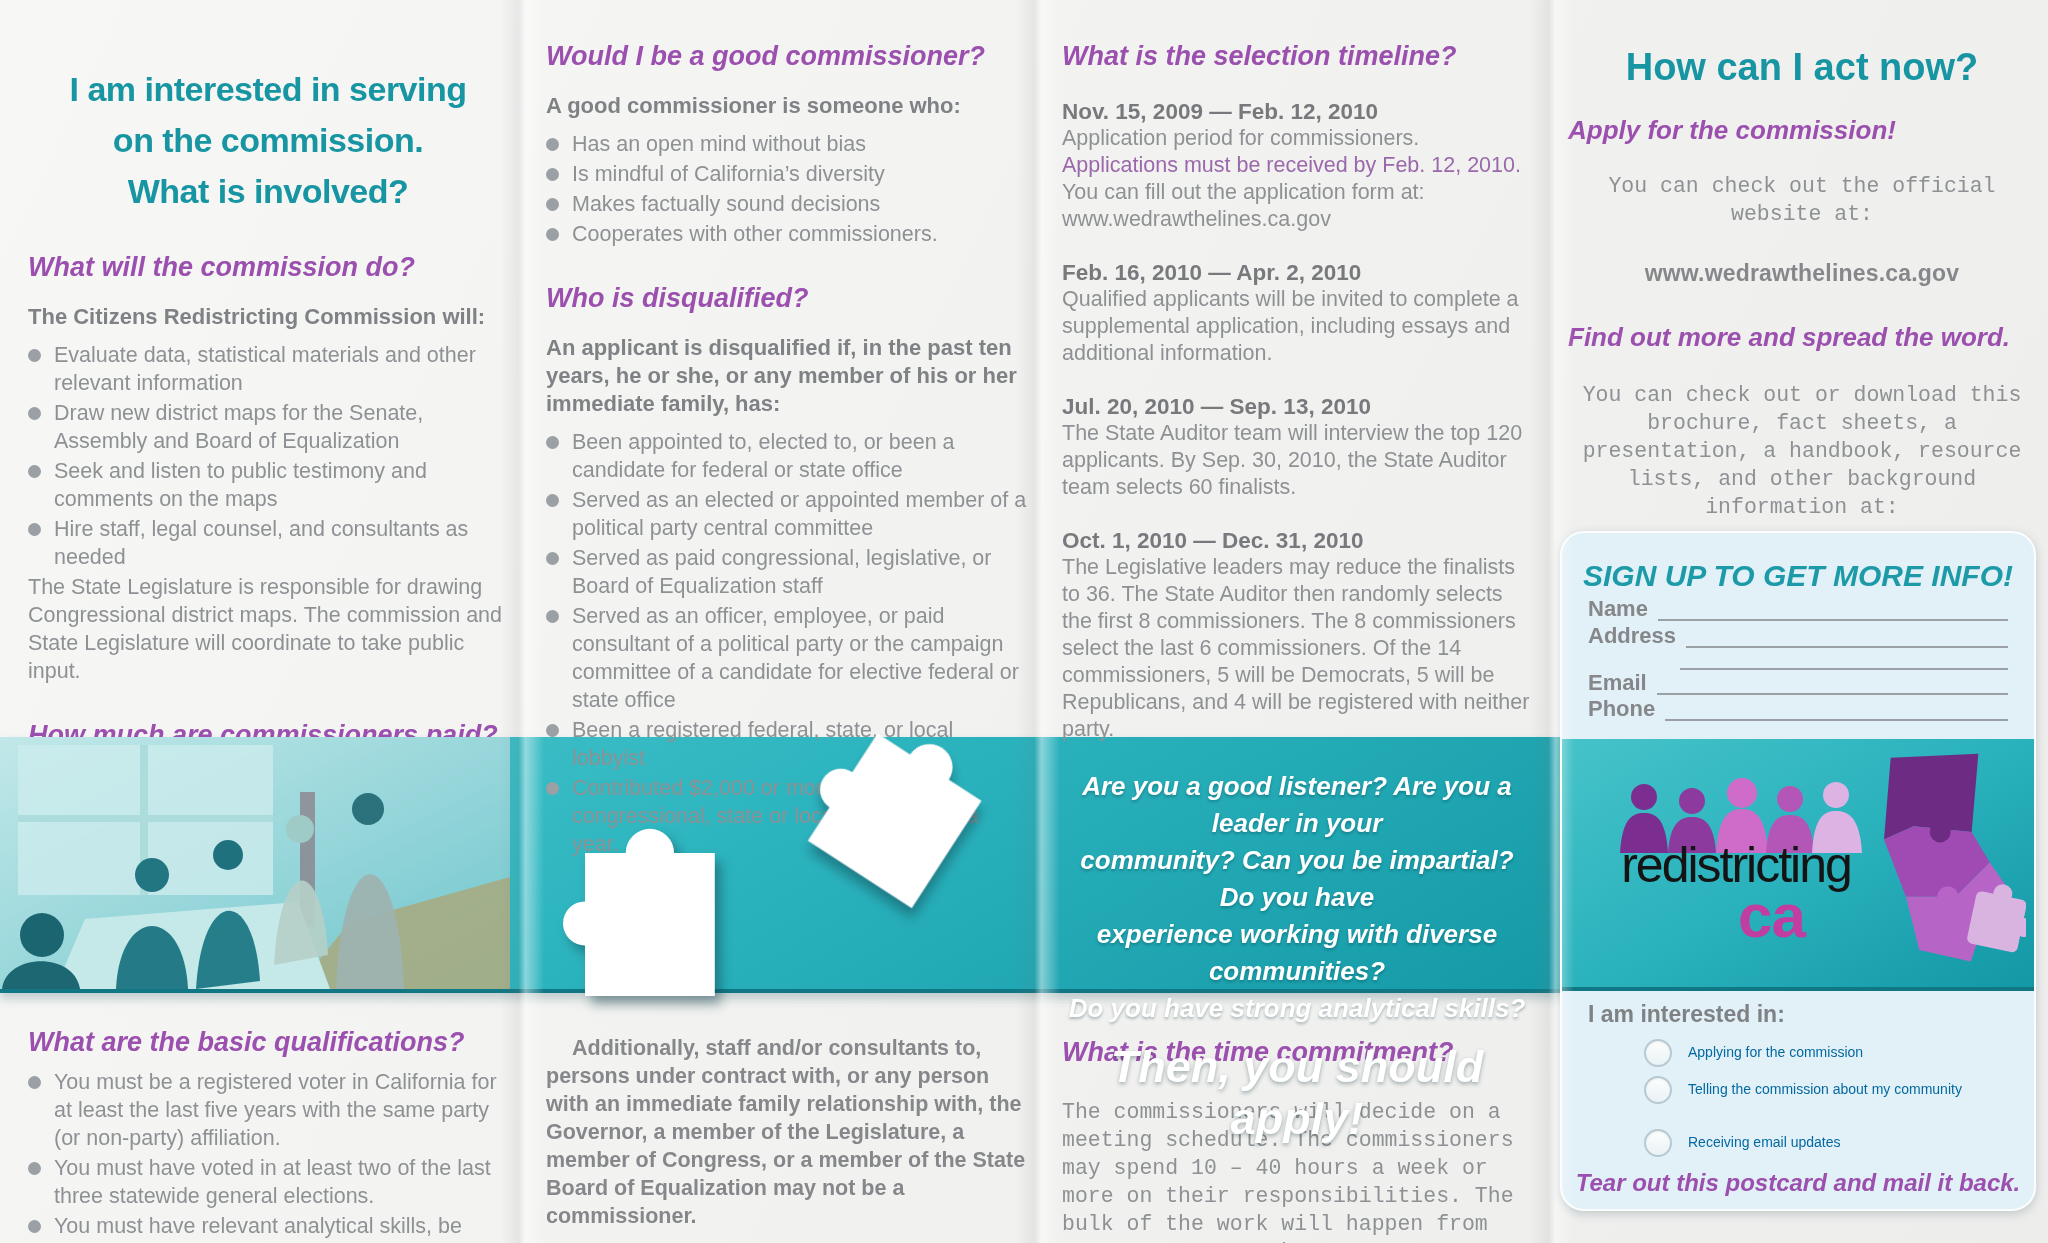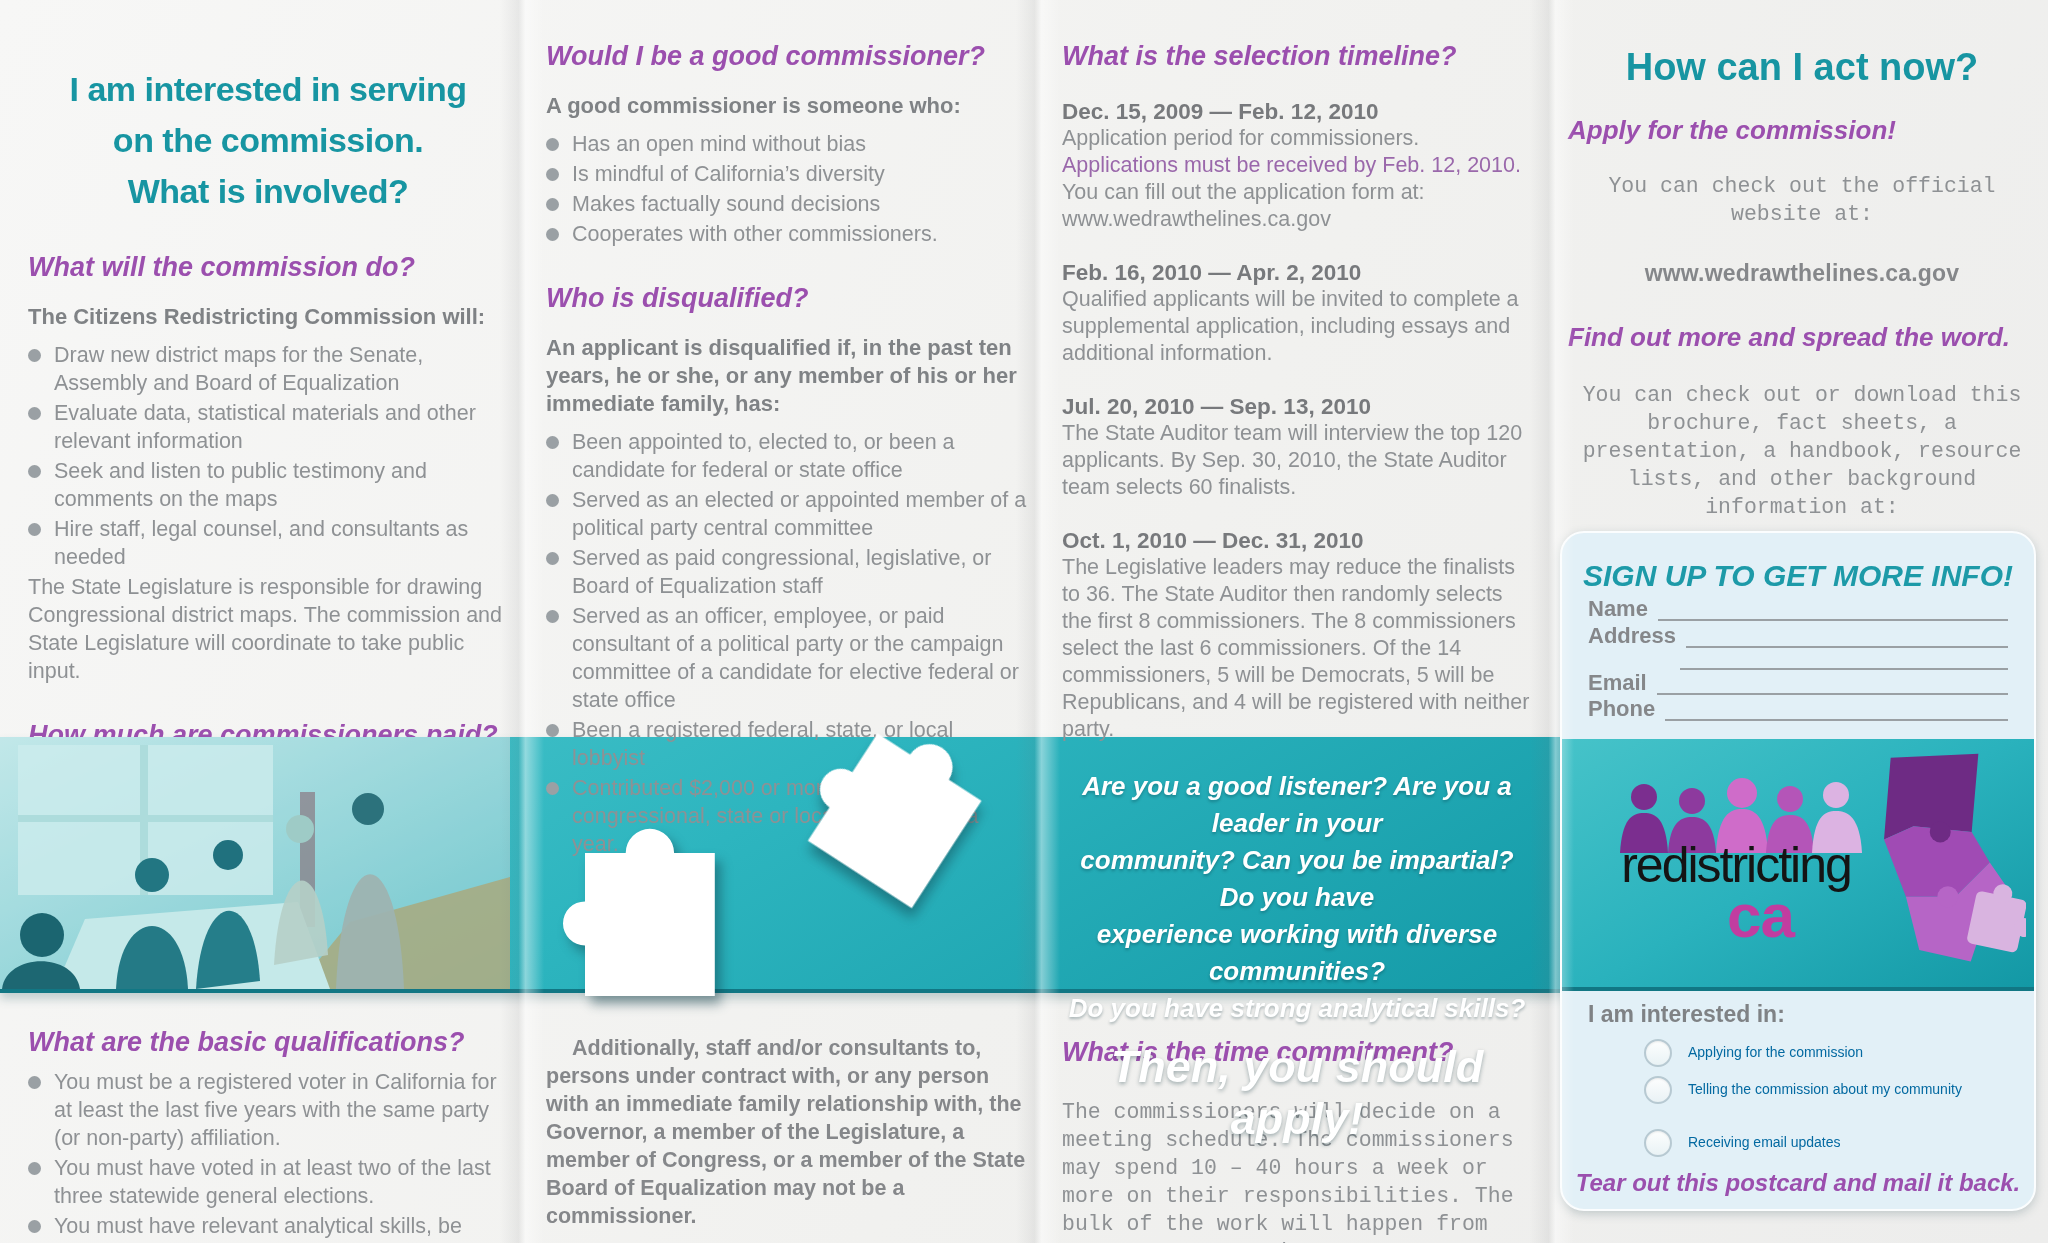--- a/index.html
+++ b/index.html
@@ -54,21 +54,21 @@
                 font-style:italic;font-weight:700;font-size:30px;color:#1d9aa8;}
   .f-row{position:absolute;left:26px;right:26px;display:flex;align-items:flex-end;}
   .f-label{font-weight:700;font-size:22px;line-height:24px;color:#85878a;}
   .f-line{flex:1;border-bottom:2px solid #9aa0a4;margin-left:10px;height:22px;}
   .f-line-solo{position:absolute;left:118px;right:26px;border-bottom:2px solid #9aa0a4;height:22px;}
   .stripe{position:absolute;left:0;top:206px;width:100%;height:248px;
           background:linear-gradient(150deg,#46c3c9 0%,#2ab2bd 50%,#1398a5 100%);
           border-bottom:4px solid #117784;}
   .logo-word{position:absolute;left:6px;top:98px;width:336px;text-align:center;
              font-size:50px;line-height:56px;color:#141414;letter-spacing:-2px;}
-  .logo-ca{position:absolute;left:165px;top:146px;font-weight:700;font-size:62px;
+  .logo-ca{position:absolute;left:176px;top:146px;font-weight:700;font-size:62px;
            line-height:62px;color:#c13da0;letter-spacing:-1px;}
   .people-svg{position:absolute;left:56px;top:34px;}
   .ca-svg{position:absolute;right:8px;top:10px;}
   .interest-label{position:absolute;left:26px;top:468px;font-weight:700;font-size:23px;color:#7f8285;}
   .opt{position:absolute;left:82px;display:flex;gap:16px;}
   .radio{flex:none;width:24px;height:24px;border-radius:50%;border:2px solid #b7c9d2;
          background:linear-gradient(#fdfefe,#e9f2f5);box-shadow:inset 0 1px 2px rgba(0,0,0,.08);}
   .opt-label{font-size:14px;line-height:26px;color:#0369a1;max-width:300px;}
   .tearout{position:absolute;left:0;top:636px;width:100%;text-align:center;
            font-style:italic;font-weight:700;font-size:24px;color:#9b4fae;}
@@ -131,25 +131,25 @@
     <div class="big-head">
       <div>I am interested in serving</div>
       <div>on the commission.</div>
       <div>What is involved?</div>
     </div>
     <div class="sec-title">What will the commission do?</div>
     <div class="bold-intro">The Citizens Redistricting Commission will:</div>
     <div class="bullets">
       <div class="bullet">
           <span class="dot"></span>
+          <span>Evaluate data, statistical materials and other relevant information</span>
+        </div>
+      <div class="bullet">
+          <span class="dot"></span>
           <span>Draw new district maps for the Senate, Assembly and Board of Equalization</span>
-        </div>
-      <div class="bullet">
-          <span class="dot"></span>
-          <span>Evaluate data, statistical materials and other relevant information</span>
         </div>
       <div class="bullet">
           <span class="dot"></span>
           <span>Seek and listen to public testimony and comments on the maps</span>
         </div>
       <div class="bullet">
           <span class="dot"></span>
           <span>Hire staff, legal counsel, and consultants as needed</span>
         </div>
     </div>
@@ -229,21 +229,21 @@
 
   <div class="p-bottom p2b">
     <p class="indent-para">Additionally, staff and/or consultants to, persons under contract with, or any person with an immediate family relationship with, the Governor, a member of the Legislature, a member of Congress, or a member of the State Board of Equalization may not be a commissioner.</p>
     <p class="indent-para">Commissioners will be restricted from certain activities, including public office, for either 5 or 10 years.</p>
   </div>
 
   <div class="panel panel3">
     <div class="sec-title" style="margin-top:40px;">What is the selection timeline?</div>
 
     <div>
-      <div class="t-date">Dec. 15, 2009 — Feb. 12, 2010</div>
+      <div class="t-date">Nov. 15, 2009 — Feb. 12, 2010</div>
       <div class="t-text">Application period for commissioners.</div>
       <div class="t-text t-high">Applications must be received by Feb. 12, 2010.</div>
       <div class="t-text">You can fill out the application form at:</div>
       <div class="t-text">www.wedrawthelines.ca.gov</div>
     </div>
     <div>
       <div class="t-date">Feb. 16, 2010 — Apr. 2, 2010</div>
       <div class="t-text">Qualified applicants will be invited to complete a supplemental application, including essays and additional information.</div>
     </div>
     <div>

